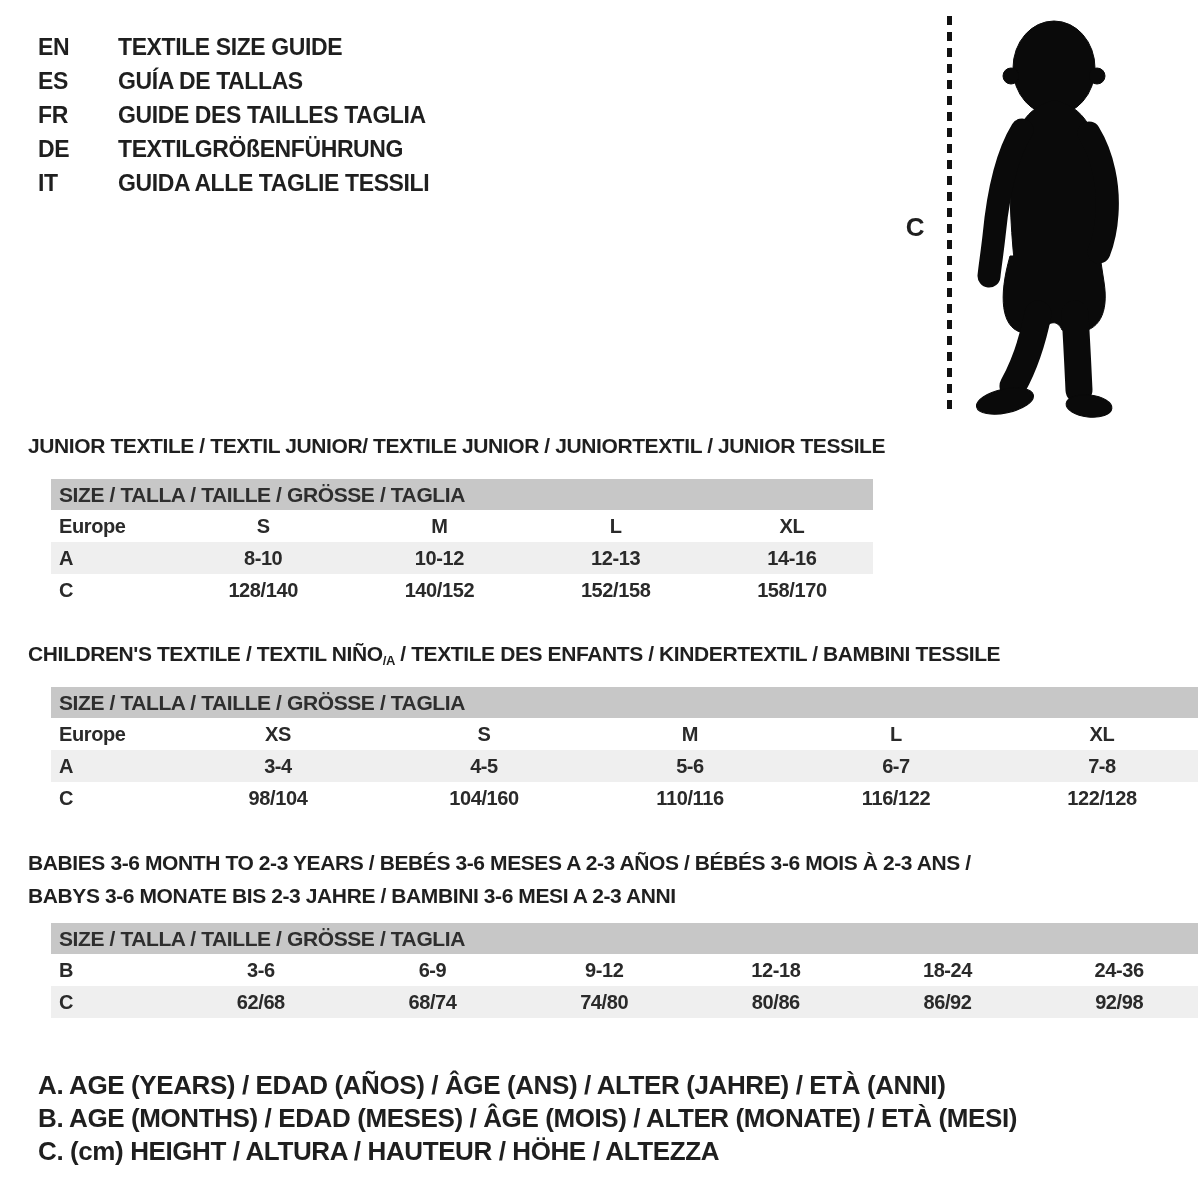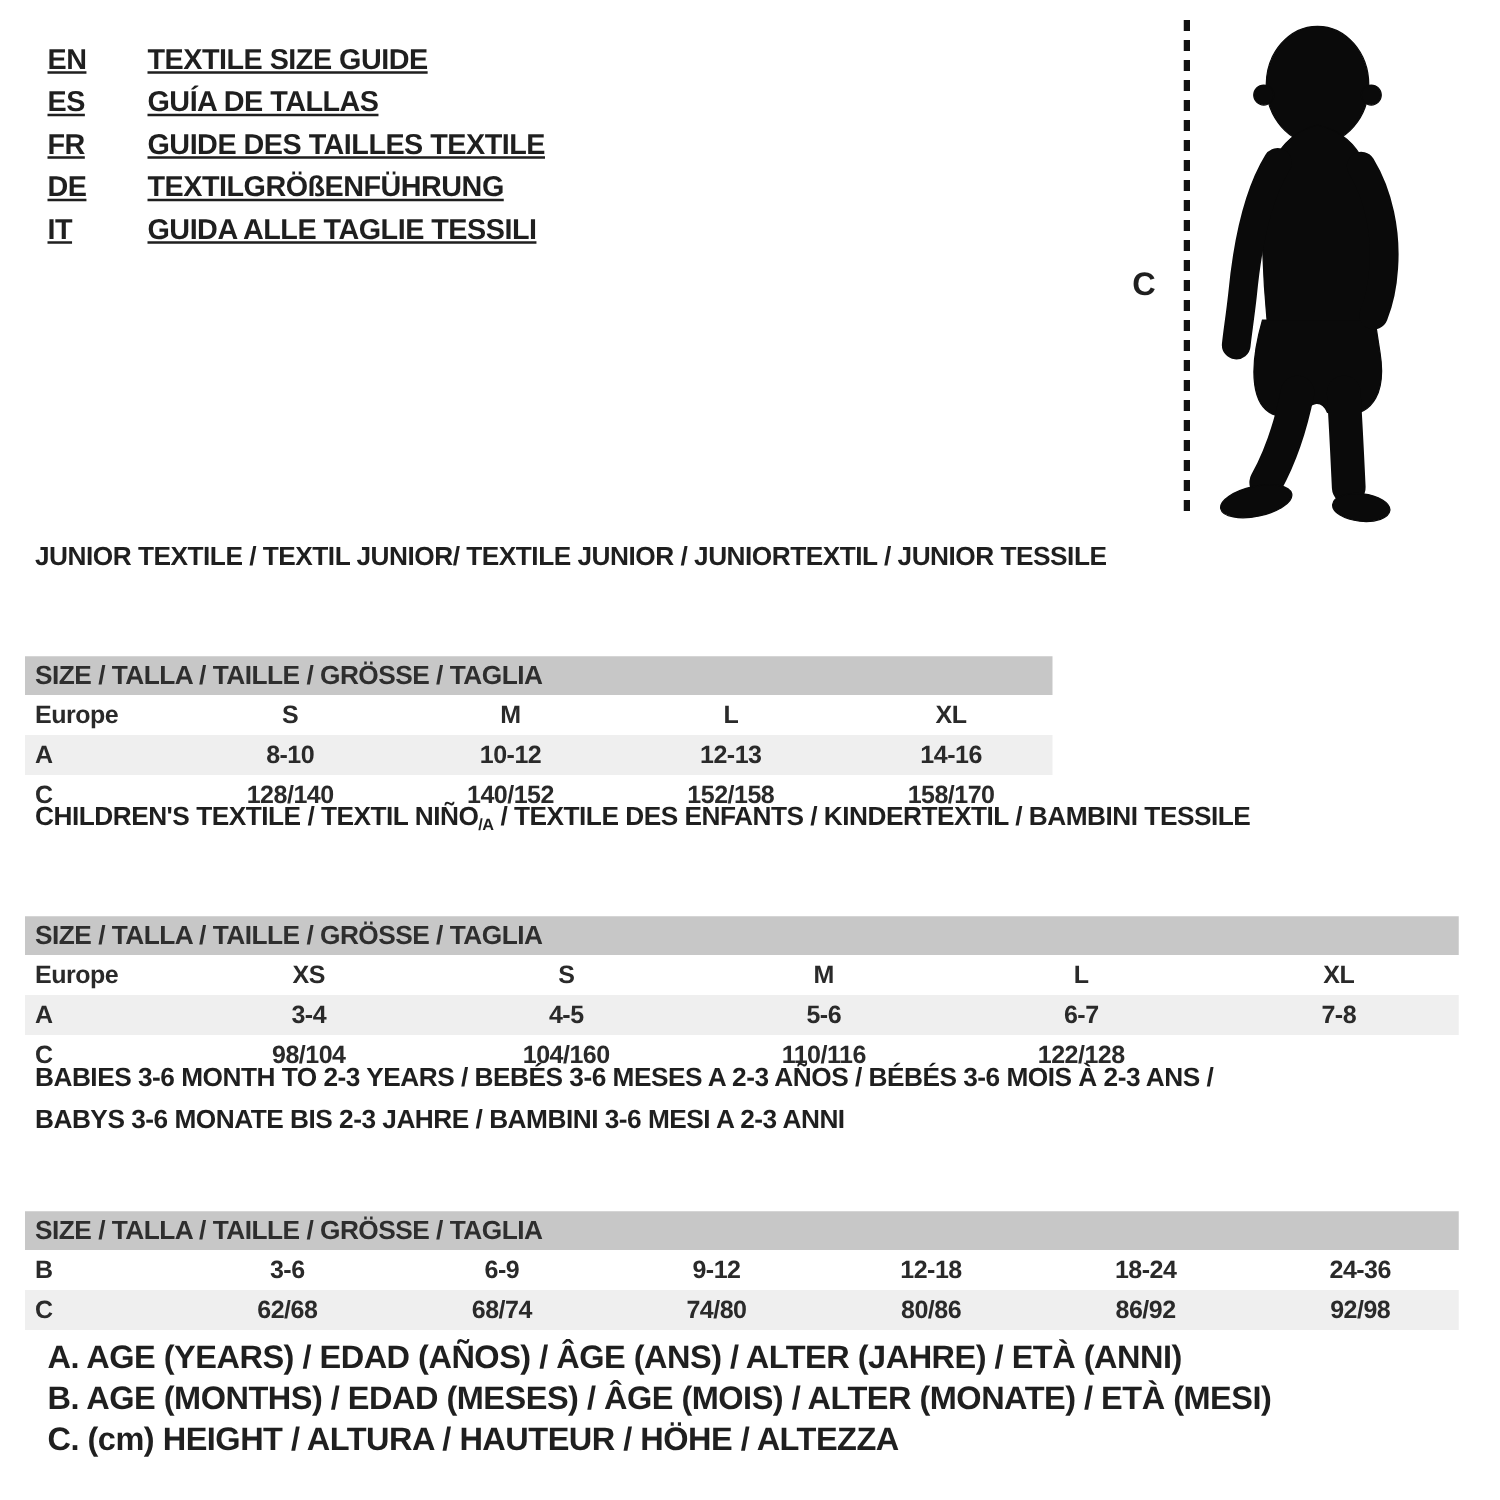--- a/index.html
+++ b/index.html
@@ -13,39 +13,39 @@
   #page{
     position:relative;width:1200px;height:1200px;background:#ffffff;overflow:hidden;
     font-family:"Liberation Sans","DejaVu Sans",sans-serif;
     color:var(--ink);
     -webkit-font-smoothing:antialiased;
   }
   .condensed{letter-spacing:-0.4px;font-stretch:condensed;}
 
   
   .lang-block{position:absolute;left:38px;top:30px;}
-  .lang-row{display:flex;height:34px;line-height:34px;text-decoration:underline;}
+  .lang-row{display:flex;height:34px;line-height:34px;}
   .lang-code{width:80px;font-size:23px;font-weight:700;}
   .lang-title{font-size:23px;font-weight:700;white-space:nowrap;text-align:center;}
 
   
   .height-line{
     position:absolute;left:947px;top:16px;width:5px;height:400px;
     background:repeating-linear-gradient(to bottom,#111 0 9px,transparent 9px 16px);
   }
   .height-label{position:absolute;left:898px;top:212px;width:34px;text-align:center;
     font-size:26px;font-weight:700;}
   .baby-figure{position:absolute;left:958px;top:14px;width:182px;height:406px;}
 
   
   .sec-heading{position:absolute;left:28px;font-size:21px;font-weight:700;white-space:nowrap;}
   .sec-heading .sub{font-size:13px;vertical-align:-4px;}
 
   
-  .table{position:absolute;left:20px;margin-top:46px;}
+  .table{position:absolute;left:51px;}
   .thead{background:var(--header-bar);height:31px;line-height:31px;padding-left:8px;
     font-size:21px;font-weight:700;color:#2e2e2e;}
   .trow{display:grid;height:32px;line-height:32px;font-size:20px;font-weight:700;color:var(--cell-ink);gap:14px;}
   .junior .trow{grid-template-columns:117px repeat(4,1fr);}
   .children .trow{grid-template-columns:117px repeat(5,1fr);}
   .babies .trow{grid-template-columns:117px repeat(6,1fr);}
   .alt{background:var(--row-alt);}
   .tlabel{text-align:left;padding-left:8px;}
   .tcell{text-align:center;}
 
@@ -62,21 +62,21 @@
     <div class="lang-row">
       <span class="lang-code">EN</span>
       <span class="lang-title">TEXTILE SIZE GUIDE</span>
     </div>
     <div class="lang-row">
       <span class="lang-code">ES</span>
       <span class="lang-title">GUÍA DE TALLAS</span>
     </div>
     <div class="lang-row">
       <span class="lang-code">FR</span>
-      <span class="lang-title">GUIDE DES TAILLES TEXTILE</span>
+      <span class="lang-title">GUIDE DES TAILLES TAGLIA</span>
     </div>
     <div class="lang-row">
       <span class="lang-code">DE</span>
       <span class="lang-title">TEXTILGRÖßENFÜHRUNG</span>
     </div>
     <div class="lang-row">
       <span class="lang-code">IT</span>
       <span class="lang-title">GUIDA ALLE TAGLIE TESSILI</span>
     </div>
   </div>
@@ -144,20 +144,21 @@
       <div class="tcell">4-5</div>
       <div class="tcell">5-6</div>
       <div class="tcell">6-7</div>
       <div class="tcell">7-8</div>
     </div>
     <div class="trow">
       <div class="tlabel">C</div>
       <div class="tcell">98/104</div>
       <div class="tcell">104/160</div>
       <div class="tcell">110/116</div>
+      <div class="tcell">116/122</div>
       <div class="tcell">122/128</div>
     </div>
   </div>
 
   <div class="sec-heading" style="top:851px">BABIES 3-6 MONTH TO 2-3 YEARS / BEBÉS 3-6 MESES A 2-3 AÑOS / BÉBÉS 3-6 MOIS À 2-3 ANS /</div>
   <div class="sec-heading" style="top:884px">BABYS 3-6 MONATE BIS 2-3 JAHRE / BAMBINI 3-6 MESI A 2-3 ANNI</div>
   <div class="table babies" style="top:923px;width:1147px">
     <div class="thead">SIZE / TALLA / TAILLE / GRÖSSE / TAGLIA</div>
     <div class="trow">
       <div class="tlabel">B</div>

